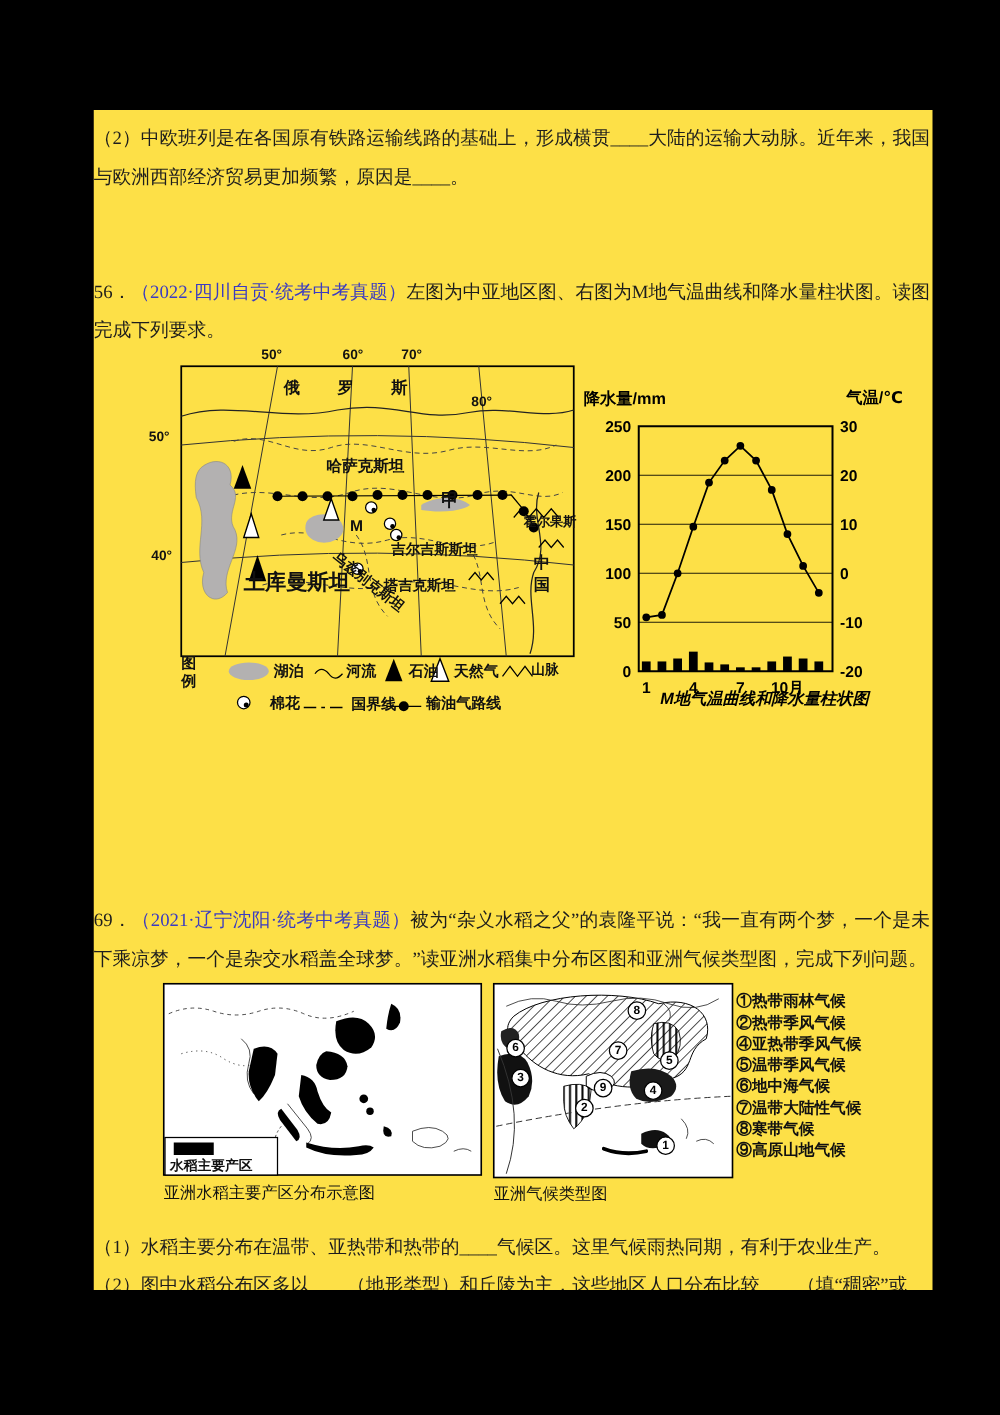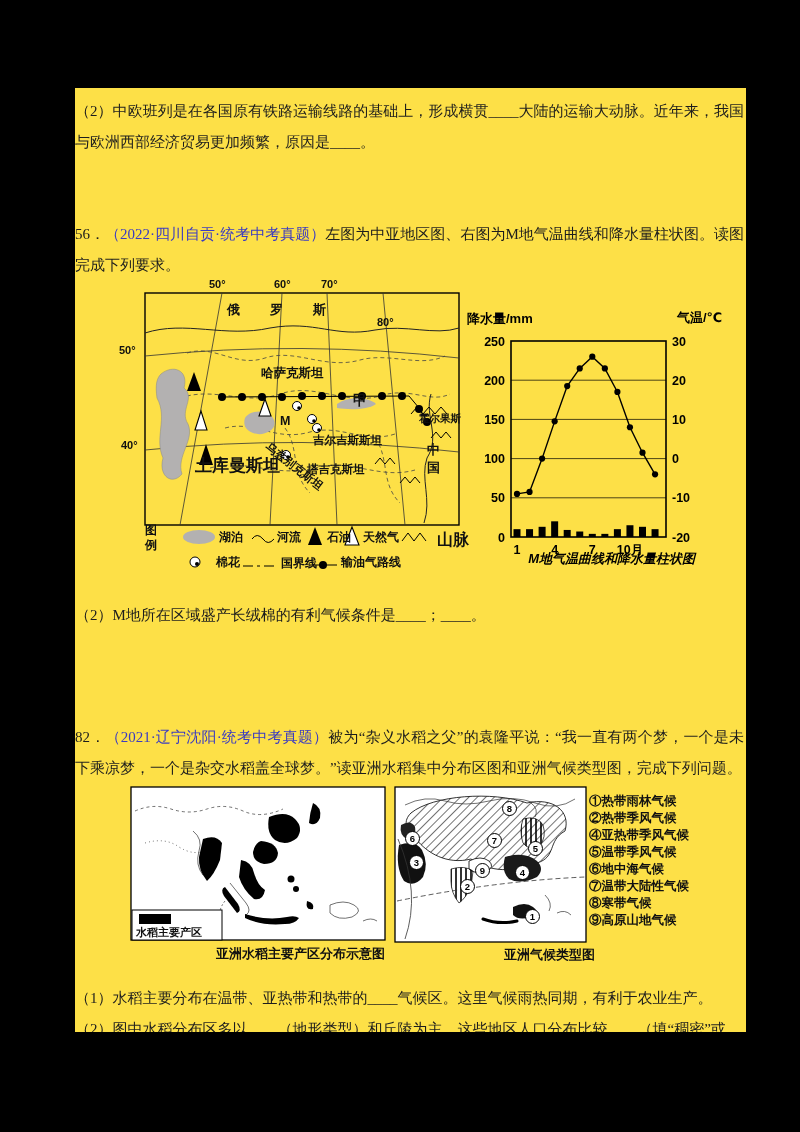--- a/index.html
+++ b/index.html
@@ -11,21 +11,21 @@
   .src{color:#3b3bc2;}
   
   .fig1{position:absolute;left:0;top:190px;width:671px;height:312px;}
   .fig2{position:absolute;left:0;top:695px;width:671px;height:192px;}
   .fig1 svg,.fig2 svg{position:absolute;left:0;top:0;}
   .lbl{position:absolute;font-family:"Liberation Sans","DejaVu Sans",sans-serif;
        font-weight:bold;color:#111;white-space:pre-line;line-height:1.2;}
   #climate-chart{position:absolute;left:370px;top:10px;}
   .tick{font:bold 12.5px "Liberation Sans","DejaVu Sans",sans-serif;fill:#000;}
   .chart-title{position:absolute;font:bold 13px "Liberation Sans","DejaVu Sans",sans-serif;color:#000;}
-  .fig-caption{position:absolute;font-weight:bold;font-size:13px;color:#111;text-align:right;
+  .fig-caption{position:absolute;font-weight:normal;font-size:13px;color:#111;text-align:left;
        font-family:"Liberation Serif","DejaVu Serif",serif;}
   .cl-legend{position:absolute;left:514px;top:10px;font:bold 12.5px "Liberation Serif","DejaVu Serif",serif;
        color:#111;line-height:17px;white-space:nowrap;}
   .marker{position:absolute;width:13px;height:13px;border:1.2px solid #000;border-radius:50%;
        background:#fff;font:bold 9.5px "Liberation Sans",sans-serif;color:#000;
        text-align:center;line-height:13px;}
   .rice-legend-text{position:absolute;font:bold 11px "Liberation Serif",serif;color:#111;white-space:nowrap;}
 </style>
 </head>
 <body>
@@ -145,21 +145,21 @@
     <div class="lbl" style="left:344px;top:134px;font-size:10.5px;">霍尔果斯</div>
     <div class="lbl" style="left:352px;top:163px;font-size:13px;line-height:18px;">中
 国</div>
 
     <div class="lbl" style="left:70px;top:245px;font-size:12px;line-height:15px;">图
 例</div>
     <div class="lbl" style="left:144px;top:252px;font-size:12px;">湖泊</div>
     <div class="lbl" style="left:202px;top:252px;font-size:12px;">河流</div>
     <div class="lbl" style="left:252px;top:252px;font-size:12px;">石油</div>
     <div class="lbl" style="left:288px;top:252px;font-size:12px;">天然气</div>
-    <div class="lbl" style="left:350px;top:252px;font-size:16px;margin-left:12px;">山脉</div>
+    <div class="lbl" style="left:350px;top:252px;font-size:11px;">山脉</div>
     <div class="lbl" style="left:141px;top:277px;font-size:12px;">棉花</div>
     <div class="lbl" style="left:206px;top:278px;font-size:12px;">国界线</div>
     <div class="lbl" style="left:266px;top:277px;font-size:12px;">输油气路线</div>
 
     <svg id="climate-chart" width="301" height="300" viewBox="0 0 301 300">
         <line x1="66" y1="209.8" x2="221" y2="209.8" stroke="#000" stroke-width="0.7"></line>
         <line x1="66" y1="170.6" x2="221" y2="170.6" stroke="#000" stroke-width="0.7"></line>
         <line x1="66" y1="131.4" x2="221" y2="131.4" stroke="#000" stroke-width="0.7"></line>
         <line x1="66" y1="92.19999999999999" x2="221" y2="92.19999999999999" stroke="#000" stroke-width="0.7"></line>
         <rect x="66" y="53" width="155" height="196" fill="none" stroke="#000" stroke-width="1.6"></rect>
@@ -204,25 +204,24 @@
         <circle cx="184.95" cy="139.24" r="3.1" fill="#000"></circle>
         <circle cx="197.5" cy="164.72" r="3.1" fill="#000"></circle>
         <circle cx="210.05" cy="186.28" r="3.1" fill="#000"></circle>
       </svg>
     <div class="chart-title" style="left:392px;top:32px;">降水量/mm</div>
     <div class="chart-title" style="left:566px;top:31px;margin-left:36px;">气温/℃</div>
     <div class="chart-title" style="left:420px;top:272px;width:200px;text-align:right;font-style:italic;">M地气温曲线和降水量柱状图</div>
   </div>
 
   <div class="tblock" style="top:512px;">
-    <p class="para">（2）M地所在区域盛产长绒棉的有利气候条件是____；____。</p>
   </div>
 
   <div class="tblock" style="top:634px;">
-    <p class="para"><span>82．</span><span class="src">（2021·辽宁沈阳·统考中考真题）</span><span>被为“杂义水稻之父”的袁隆平说：“我一直有两个梦，一个是未下乘凉梦，一个是杂交水稻盖全球梦。”读亚洲水稻集中分布区图和亚洲气候类型图，完成下列问题。</span></p>
+    <p class="para"><span>69．</span><span class="src">（2021·辽宁沈阳·统考中考真题）</span><span>被为“杂义水稻之父”的袁隆平说：“我一直有两个梦，一个是未下乘凉梦，一个是杂交水稻盖全球梦。”读亚洲水稻集中分布区图和亚洲气候类型图，完成下列问题。</span></p>
   </div>
 
   <div class="fig2">
     <svg width="671" height="192" viewBox="0 0 671 192">
       <defs>
         <pattern id="hatch" width="6" height="6" patternUnits="userSpaceOnUse" patternTransform="rotate(45)">
           <line x1="0" y1="0" x2="0" y2="6" stroke="#000" stroke-width="1.1"></line>
         </pattern>
         <pattern id="vs" width="5" height="5" patternUnits="userSpaceOnUse">
           <line x1="1" y1="0" x2="1" y2="5" stroke="#000" stroke-width="1.6"></line>

